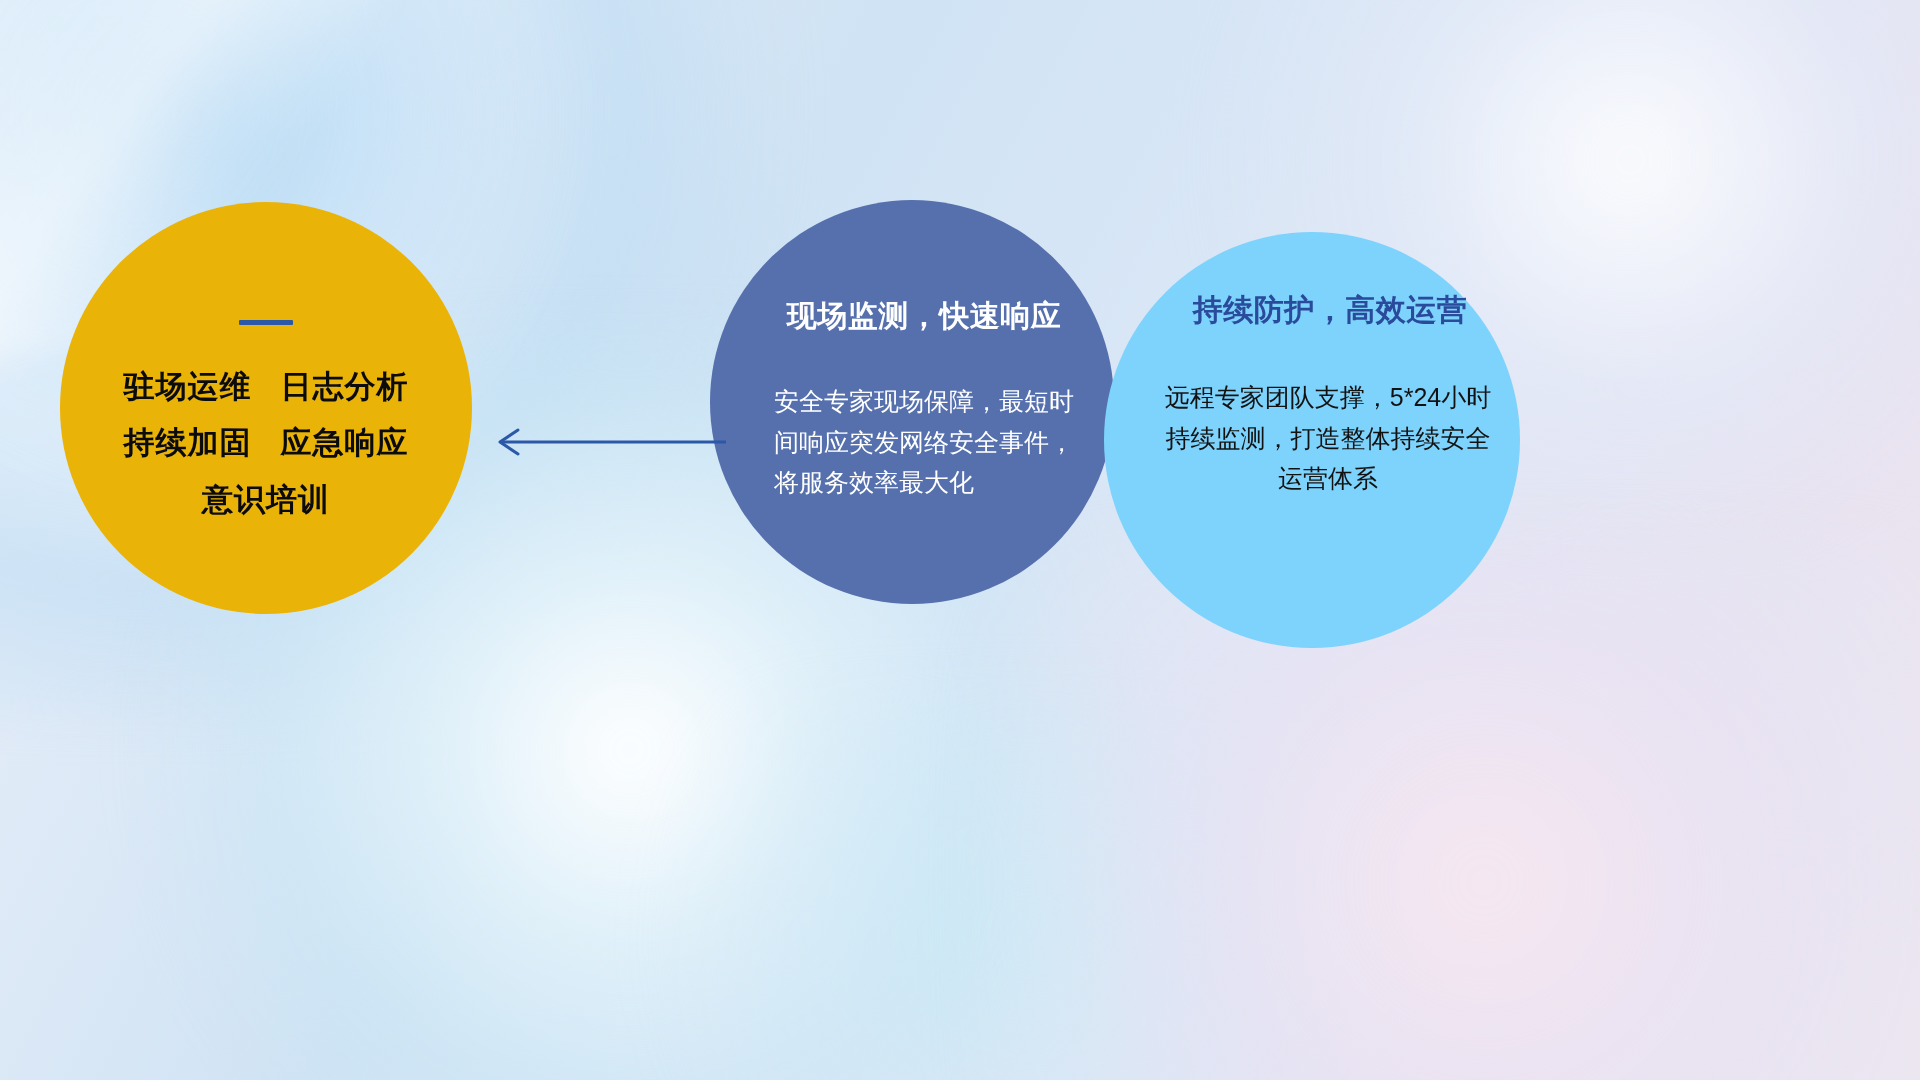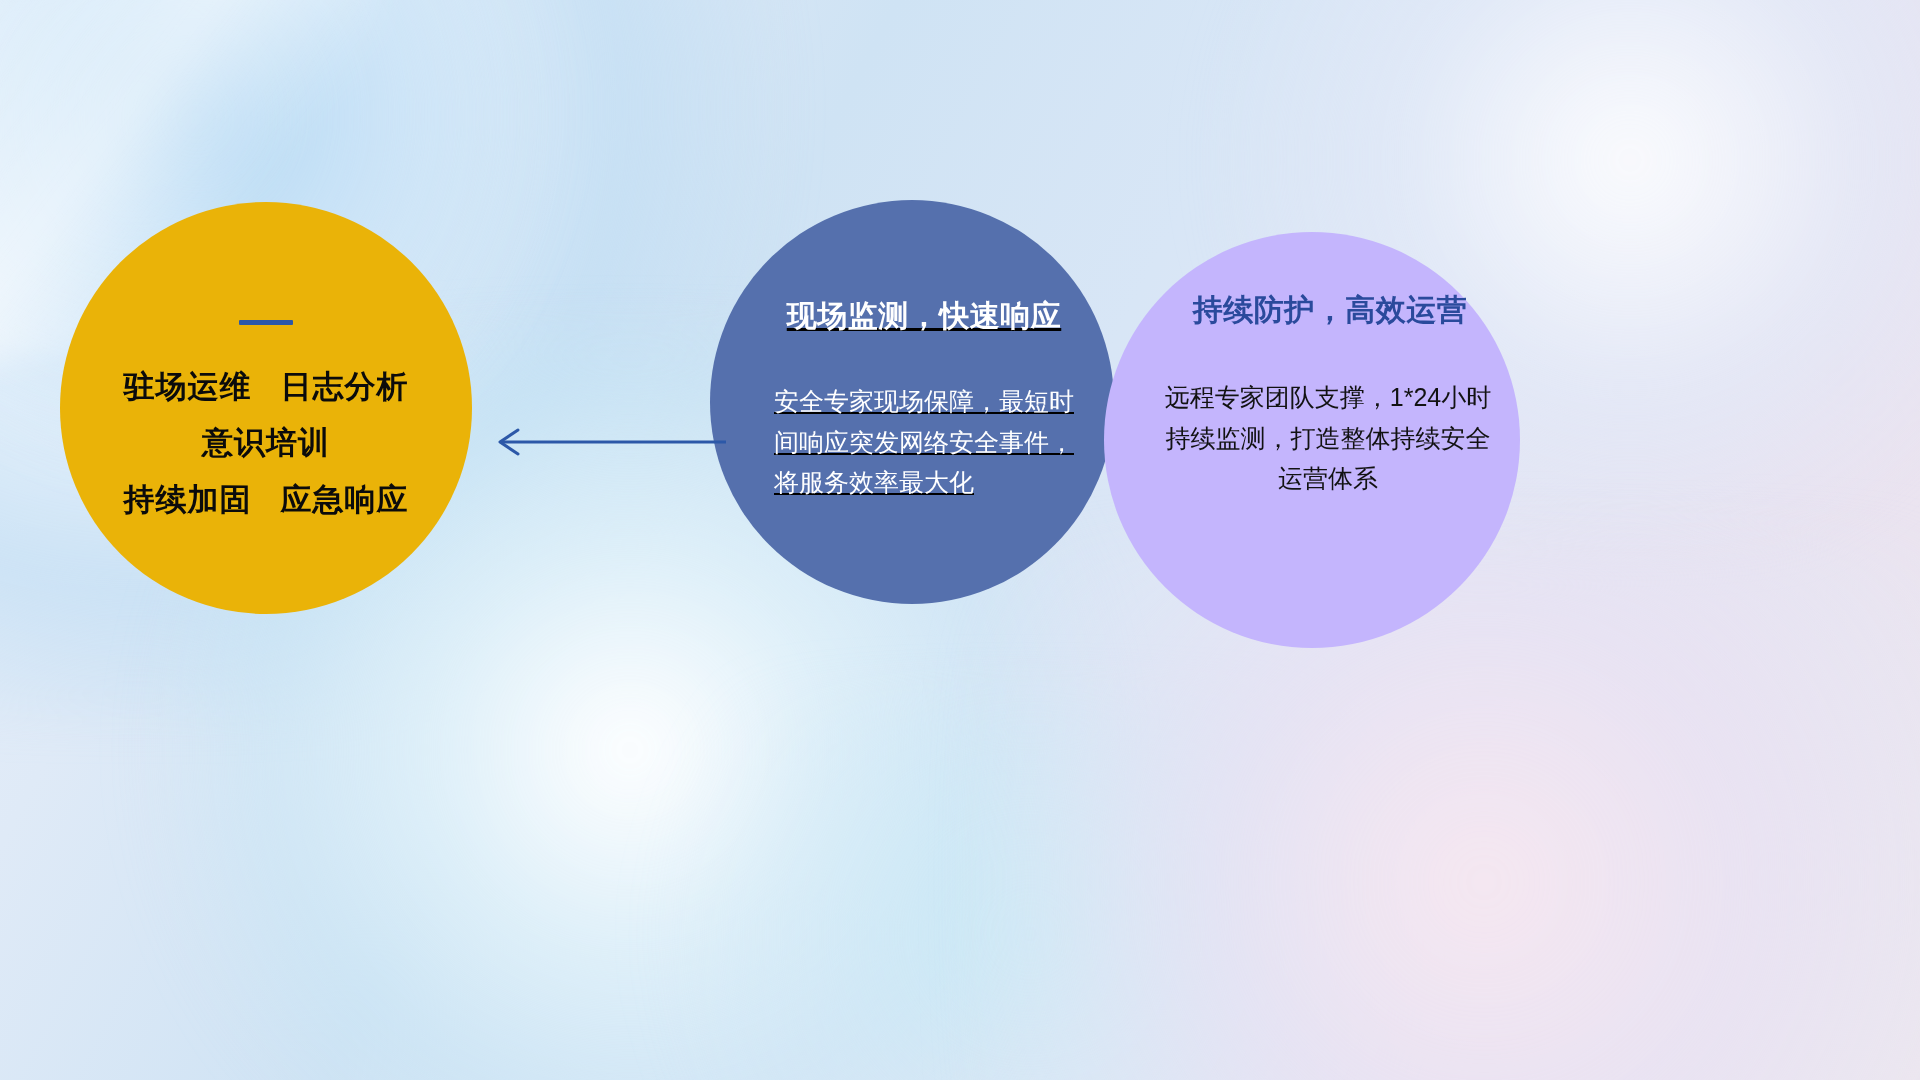--- a/index.html
+++ b/index.html
@@ -142,28 +142,27 @@
     background: #eab308;
     z-index: 3;
   }
   #circle-middle {
     left: 710px;
     top: 200px;
     width: 404px;
     height: 404px;
     background: #5570ad;
     z-index: 4;
-    text-decoration: underline;
   }
   #circle-right {
     left: 1104px;
     top: 232px;
     width: 416px;
     height: 416px;
-    background: #c4b5fd;
+    background: #7dd3fc;
     z-index: 5;
   }
 
   
   .accent-dash {
     width: 54px;
     height: 5px;
     background: #2c58a8;
     border-radius: 1px;
     margin-top: 118px;
@@ -243,33 +242,33 @@
   <div class="bg-streak"></div>
   <div class="bg-glow-e"></div>
   <div class="bg-glow-b"></div>
   <div class="bg-glow-f"></div>
   <div class="bg-glow-c"></div>
 
   <div class="circle" id="circle-left">
     <div class="accent-dash"></div>
     <div class="left-lines">
       <div class="ln">驻场运维   日志分析</div>
+      <div class="ln">持续加固   应急响应</div>
       <div class="ln">意识培训</div>
-      <div class="ln">持续加固   应急响应</div>
     </div>
   </div>
 
   <div class="circle" id="circle-middle">
     <div class="mid-title">现场监测，快速响应</div>
     <div class="mid-body">安全专家现场保障，最短时间响应突发网络安全事件，将服务效率最大化</div>
   </div>
 
   <div class="circle" id="circle-right">
     <div class="right-title">持续防护，高效运营</div>
-    <div class="right-body">远程专家团队支撑，1*24小时持续监测，打造整体持续安全运营体系</div>
+    <div class="right-body">远程专家团队支撑，5*24小时持续监测，打造整体持续安全运营体系</div>
   </div>
 
   <svg id="flow-arrow" viewBox="0 0 240 56">
     <line x1="238" y1="28" x2="14" y2="28" stroke="#2c58a8" stroke-width="3"></line>
     <polyline points="30,16 12,28 30,40" fill="none" stroke="#2c58a8" stroke-width="3" stroke-linecap="round" stroke-linejoin="round"></polyline>
   </svg>
 
 </div>
 
 </body></html>

